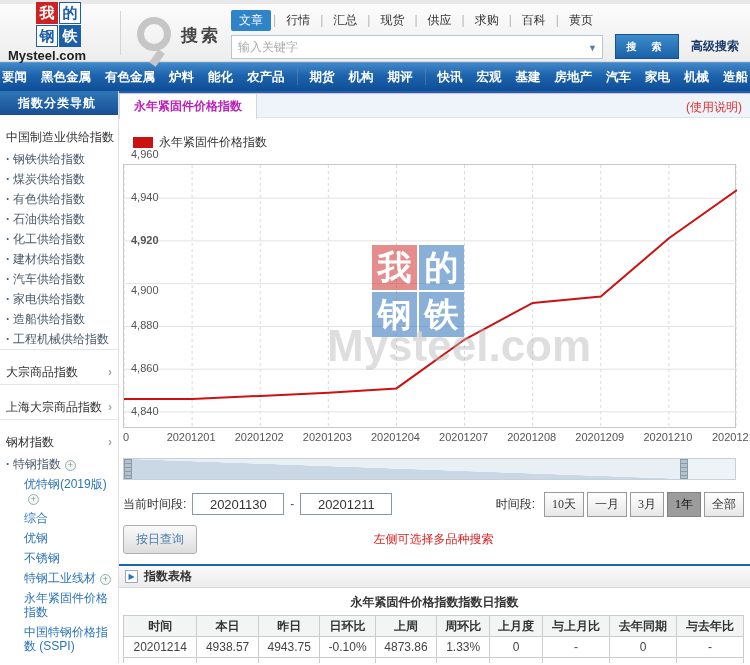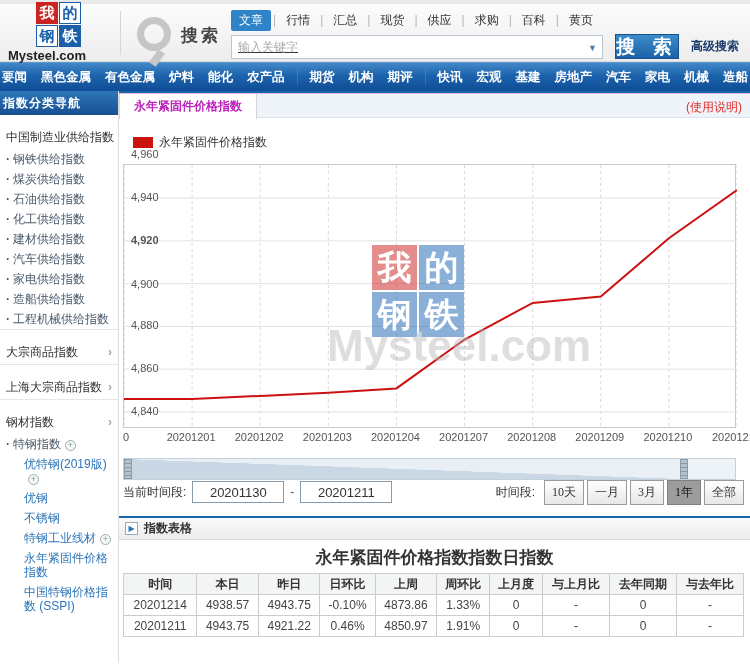--- a/index.html
+++ b/index.html
@@ -20,36 +20,36 @@
   .mag { width:34px; height:34px; border:7px solid #c6c6c6; border-radius:50%; position:relative; margin:2px 6px 0 6px; }
   .mag:after { content:""; position:absolute; width:8px; height:16px; background:#c6c6c6; left:9px; top:26px; transform:rotate(35deg); }
   .search-label { font-size:17px; font-weight:bold; color:#444; letter-spacing:3px; margin:6px 10px 0 4px; white-space:nowrap; }
   .search-col { flex:1; padding-top:4px; }
   .stabs { display:flex; align-items:center; height:20px; margin-bottom:4px; }
   .stab { padding:2px 8px; color:#333; cursor:pointer; white-space:nowrap; }
   .stab.on { background:#2e83c9; color:#fff; border-radius:2px; }
   .stsep { color:#b5b5b5; font-style:normal; margin:0 2px; }
   .srow { display:flex; align-items:center; }
   .sinput-wrap { position:relative; width:372px; }
-  .sinput { width:100%; height:24px; border:1px solid #b9c6d2; padding:0 34px 0 6px; font-size:12px; color:#333; background:#fff;text-decoration:underline; }
+  .sinput { width:100%; height:24px; border:1px solid #b9c6d2; padding:0 34px 0 6px; font-size:12px; color:#333; background:#fff; }
   .sinput::placeholder { color:#aaa; }
   .sarrow { position:absolute; right:6px; top:8px; font-size:9px; color:#4a7dab; }
   .sbtn { width:64px; height:25px; margin-left:12px; background:linear-gradient(#3d8ccb,#1a62a8); color:#fff;
-    font-weight:bold; font-size:19px; letter-spacing:6px; border:1px solid #15528f; text-align:center; line-height:23px; cursor:pointer; }
+    font-weight:bold; font-size:10px; letter-spacing:6px; border:1px solid #15528f; text-align:center; line-height:23px; cursor:pointer; }
   .sadv { font-weight:bold; color:#1a3a6b; margin-left:12px; white-space:nowrap; cursor:pointer; }
   
   .nav { height:29px; background:linear-gradient(#4288c8 0%,#1c63ad 45%,#0f4d96 100%); border-top:1px solid #5b9ad2;
     display:flex; align-items:center; overflow:hidden; padding-left:0; margin-left:-5px; }
   .nav-item { color:#fff; font-weight:bold; font-size:12.5px; padding:0 7px; white-space:nowrap; cursor:pointer; }
   .nav-sep { width:1px; height:16px; background:rgba(0,0,0,.28); border-right:1px solid rgba(255,255,255,.25); margin:0 5px; }
   
   .content { display:flex; height:572px; }
   .sidebar { width:119px; border-right:1px solid #ddd; overflow:hidden; }
   .sb-title { height:24px; background:linear-gradient(#2e77b8,#174f92); color:#fff; font-weight:bold;
-    line-height:24px; padding-left:3px; letter-spacing:1px; }
+    line-height:24px; padding-left:18px; letter-spacing:1px; }
   .sb { position:relative; padding:3px 2px 3px 6px; line-height:14px; cursor:pointer; }
   .sb.section { border-top:1px solid #e6e6e6; color:#333; padding-top:15px; padding-bottom:5px; }
   .sb.section:first-child { border-top:none; }
   .sb .arr { position:absolute; right:6px; color:#9aa; font-weight:bold; }
   .sb.bullet { color:#4a5a6a; }
   .sb .dot { font-weight:bold; margin-right:3px; color:#4a5a6a; }
   .sb.sub { color:#2b74b8; padding-left:24px; }
   .sb.sub.act { color:#2b74b8; }
   .plus { display:inline-block; width:11px; height:11px; border:1px solid #9ab0a8; border-radius:50%;
     font-size:9px; line-height:9px; text-align:center; color:#7a958c; margin-left:4px; background:#f4f8f6; }
@@ -73,39 +73,39 @@
   .wmc.r { background:#d03030; } .wmc.b { background:#2a6fb8; }
   .wm-text { position:absolute; left:-45px; top:76px; font-size:44px; font-weight:bold; color:#b5b5b5; opacity:.8; white-space:nowrap; }
   
   .slider { position:relative; width:613px; height:22px; margin:12px 0 0 4px; background:#eef3f7; border:1px solid #c4d0da; }
   .sl-range { position:absolute; left:0; top:0; bottom:0; width:91%;
     background:linear-gradient(to right top,#c9d8e4 49.6%,#e9f0f5 50.4%); }
   .sl-h { position:absolute; top:0; bottom:0; width:8px; background:#b4c2cc; border:1px solid #8a9aa6; cursor:ew-resize;
     background-image:repeating-linear-gradient(#b4c2cc 0 3px,#8a9aa6 3px 4px); background-position:center; }
   .sl-h.left { left:0; } .sl-h.right { left:91%; }
   
-  .controls { display:flex; align-items:center; margin:0 6px 0 4px; height:24px; }
+  .controls { display:flex; align-items:center; margin:12px 6px 0 4px; height:24px; }
   .ctl-label { color:#333; margin-right:6px; }
   .pinput { width:92px; height:22px; border:1px solid #8899a8; text-align:center; font-size:13px; color:#333; background:#fff; }
   .psep { margin:0 6px; color:#555; }
   .spacer { flex:1; }
   .rbtn { padding:3px 7px; border:1px solid #9a9a9a; background:linear-gradient(#fff,#e7e7e7); margin-left:3px; cursor:pointer;
     display:inline-block; color:#333;font-family:Liberation Serif, serif; }
   .rbtn.on { background:#9c9c9c; border-color:#808080; color:#111; }
   .query-row { display:flex; align-items:center; margin:10px 6px 0 4px; height:26px; position:relative; }
   .qbtn { padding:5px 12px; border:1px solid #b0b0b0; border-radius:3px; background:linear-gradient(#fafafa,#ddd);
     color:#4a7dab; cursor:pointer; }
   .hint { position:absolute; left:0; right:0; text-align:center; color:#dd2222; pointer-events:none; }
   
   .secbar { margin-top:12px; height:24px; background:linear-gradient(#fafafa,#ececec); border-top:2px solid #1767ac;
     border-bottom:1px solid #d9d9d9; display:flex; align-items:center; padding-left:6px; }
   .secicon { width:13px; height:13px; border:1px solid #9aaabb; background:#fff; color:#2b74b8; font-size:8px;
     line-height:12px; text-align:center; margin-right:6px; }
   .sectitle { font-weight:bold; color:#333; }
-  .tbl-title { text-align:center; font-weight:bold; font-size:17px; color:#333; padding:6px 0 4px; }
+  .tbl-title { text-align:center; font-weight:bold; font-size:12px; color:#333; padding:6px 0 4px; }
   table.idx { width:calc(100% - 10px); margin:0 4px; border-collapse:collapse; table-layout:auto; }
   table.idx th, table.idx td { border:1px solid #ccc; height:21px; text-align:center; font-size:12px; padding:1px 4px; white-space:nowrap; }
   table.idx th { background:#f3f5f4; color:#333; font-weight:bold; }
   table.idx td { color:#444; }
   td.c-up { color:#cc3333; }
   td.c-down { color:#2e9a2e; }
 </style>
 </head>
 <body>
 
@@ -175,32 +175,34 @@
     <span class="nav-item">造船</span>
   </div>
 
 <div class="content">
   <div class="sidebar">
     <div class="sb-title">指数分类导航</div>
     <div>
         <div class="sb section"><span>中国制造业供给指数</span><span class="arr">›</span></div>
         <div class="sb bullet"><b class="dot">·</b><span>钢铁供给指数</span></div>
         <div class="sb bullet"><b class="dot">·</b><span>煤炭供给指数</span></div>
+        <div class="sb bullet"><b class="dot">·</b><span>有色供给指数</span></div>
         <div class="sb bullet"><b class="dot">·</b><span>石油供给指数</span></div>
         <div class="sb bullet"><b class="dot">·</b><span>化工供给指数</span></div>
         <div class="sb bullet"><b class="dot">·</b><span>建材供给指数</span></div>
         <div class="sb bullet"><b class="dot">·</b><span>汽车供给指数</span></div>
         <div class="sb bullet"><b class="dot">·</b><span>家电供给指数</span></div>
         <div class="sb bullet"><b class="dot">·</b><span>造船供给指数</span></div>
         <div class="sb bullet"><b class="dot">·</b><span>工程机械供给指数</span></div>
         <div class="sb section"><span>大宗商品指数</span><span class="arr">›</span></div>
         <div class="sb section"><span>上海大宗商品指数</span><span class="arr">›</span></div>
         <div class="sb section"><span>钢材指数</span><span class="arr">›</span></div>
         <div class="sb bullet"><b class="dot">·</b><span>特钢指数</span><span class="plus">+</span></div>
         <div class="sb sub"><span>优特钢(2019版)</span><span class="plus">+</span></div>
+        <div class="sb sub"><span>综合</span></div>
         <div class="sb sub"><span>优钢</span></div>
         <div class="sb sub"><span>不锈钢</span></div>
         <div class="sb sub"><span>特钢工业线材</span><span class="plus">+</span></div>
         <div class="sb sub act"><span>永年紧固件价格指数</span></div>
         <div class="sb sub"><span>中国特钢价格指数 (SSPI)</span></div>
         <div class="sb bullet"></div>
       </div>
   </div>
 
   <div class="main">
@@ -237,21 +239,21 @@
           </svg>
         <div class="wm">
           <div class="wm-grid">
             <span class="wmc r">我</span>
             <span class="wmc b">的</span>
             <span class="wmc b">钢</span>
             <span class="wmc b">铁</span>
           </div>
           <div class="wm-text">Mysteel.com</div>
         </div>
-      <span class="ylab" style="top: 239.899px;">4,840</span><span class="ylab" style="top: 197.146px;">4,860</span><span class="ylab" style="top: 154.393px;">4,880</span><span class="ylab" style="top: 113px;">4,900</span><span class="ylab" style="top: 68.8866px; font-weight: bold;">4,920</span><span class="ylab" style="top: 26.1336px;">4,940</span><span class="ylab" style="top: -16.6194px;">4,960</span></div>
+      <span class="ylab" style="top: 239.899px;">4,840</span><span class="ylab" style="top: 197.146px;">4,860</span><span class="ylab" style="top: 154.393px;">4,880</span><span class="ylab" style="top: 119px;">4,900</span><span class="ylab" style="top: 68.8866px; font-weight: bold;">4,920</span><span class="ylab" style="top: 26.1336px;">4,940</span><span class="ylab" style="top: -16.6194px;">4,960</span></div>
     </div>
     <div class="xlabels">
         <span class="xlab first" style="left: 0px;">0</span>
         <span class="xlab" style="left: 28.1111px;">20201201</span>
         <span class="xlab" style="left: 96.2222px;">20201202</span>
         <span class="xlab" style="left: 164.333px;">20201203</span>
         <span class="xlab" style="left: 232.444px;">20201204</span>
         <span class="xlab" style="left: 300.556px;">20201207</span>
         <span class="xlab" style="left: 368.667px;">20201208</span>
         <span class="xlab" style="left: 436.778px;">20201209</span>
@@ -268,20 +270,24 @@
     <div class="controls">
       <span class="ctl-label">当前时间段:</span>
       <input class="pinput" type="text" value="20201130" style="">
       <span class="psep">-</span>
       <input class="pinput" type="text" value="20201211" style="">
       <span class="spacer"></span>
       <span class="ctl-label">时间段:</span>
       <span><span class="rbtn">10天</span><span class="rbtn">一月</span><span class="rbtn">3月</span><span class="rbtn on">1年</span><span class="rbtn">全部</span></span>
     </div>
 
+    <div class="query-row">
+      <span class="qbtn">按日查询</span>
+      <span class="hint">左侧可选择多品种搜索</span>
+    </div>
 
     <div class="secbar">
       <span class="secicon">▶</span>
       <span class="sectitle">指数表格</span>
     </div>
 
     <div class="tbl-title">永年紧固件价格指数指数日指数</div>
     <table class="idx">
       <thead>
           <tr>

